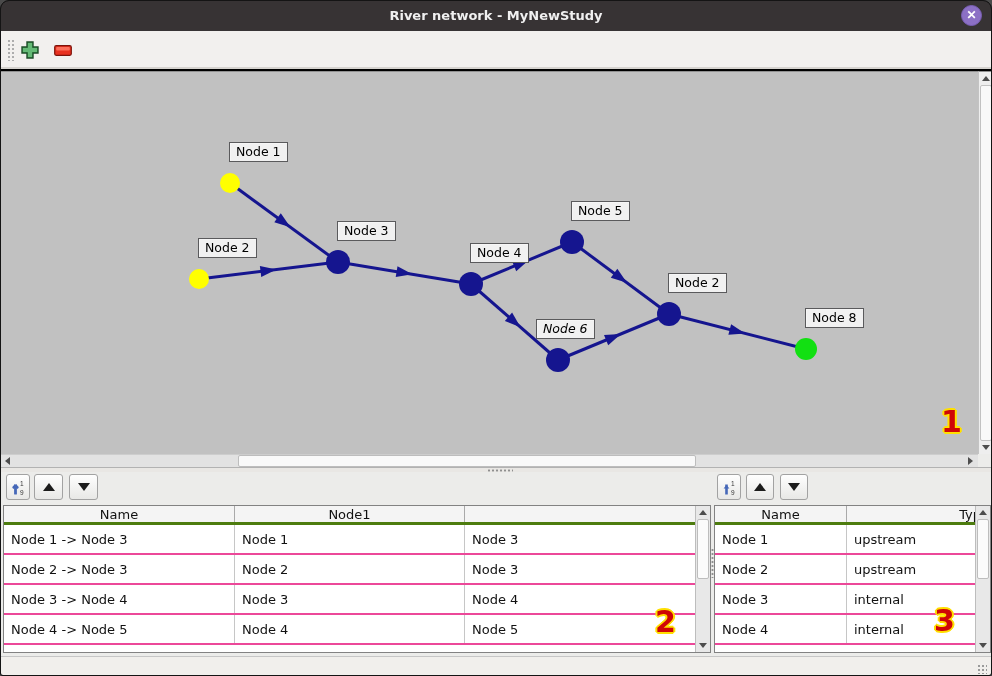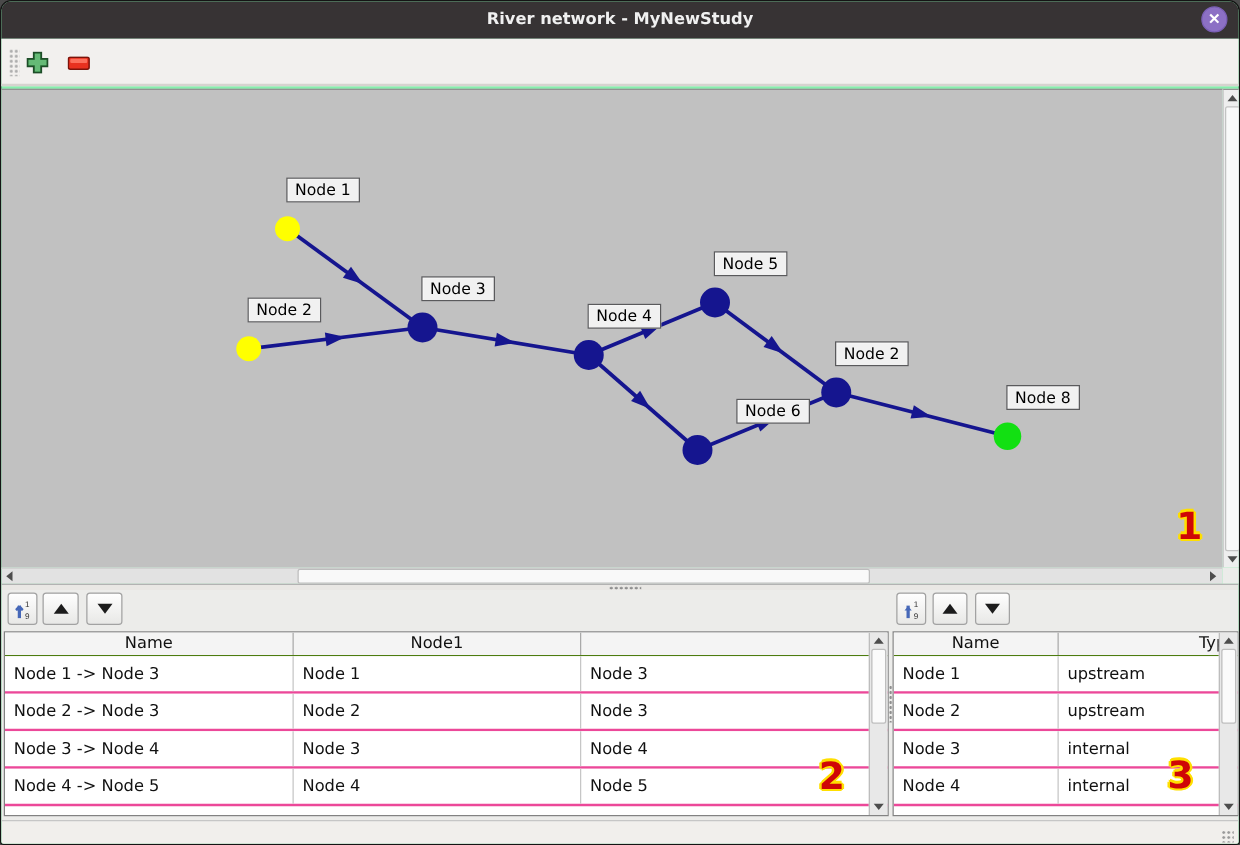--- a/index.html
+++ b/index.html
@@ -1,17 +1,17 @@
 <!DOCTYPE html>
 <html><head>
 <meta charset="utf-8">
 <style>
   html,body{margin:0;padding:0;background:#4a4a4a;font-family:"DejaVu Sans","Liberation Sans",sans-serif;}
   *{box-sizing:border-box;}
-  .window{position:relative;width:992px;height:676px;background:#86efac;border:1px solid #141414;
+  .window{position:relative;width:992px;height:676px;background:#000000;border:1px solid #141414;
           border-radius:9px 9px 3px 3px;overflow:hidden;}
   
   .titlebar{position:absolute;left:0;top:0;width:100%;height:30px;background:#373334;
             color:#f0f0f0;font-size:13px;font-weight:bold;text-align:center;line-height:30px;}
   .close-btn{position:absolute;right:9px;top:4px;width:21px;height:21px;border-radius:50%;
              background:#8c70c5;border:1px solid #7a5fb5;color:#fff;font-size:12px;font-weight:bold;
              line-height:19px;text-align:center;cursor:default;padding:0;}
   
   .toolbar{position:absolute;left:0;top:30px;width:100%;height:38px;background:#f2f0ee;
            border-bottom:2px solid #d6d3cf;}
@@ -49,21 +49,21 @@
                     background-image:radial-gradient(circle,#8f8f8f 1px,transparent 1.2px);
                     background-size:4px 3px;}
   
   .bottom{position:absolute;left:0;top:471px;width:100%;height:184px;background:#ececea;}
   .tool-btn{position:absolute;top:2px;height:26px;background:linear-gradient(#fefefe,#e8e8e6);
             border:1px solid #a2a2a2;border-radius:3px;display:flex;align-items:center;justify-content:center;padding:0;}
   .v-splitter{position:absolute;left:710px;top:76px;width:3px;height:30px;
               background-image:radial-gradient(circle,#8f8f8f 1px,transparent 1.2px);background-size:3px 4px;}
   
   .tbl{position:absolute;top:33px;height:148px;background:#ffffff;border:1px solid #828282;overflow:hidden;}
-  .tbl-head{display:flex;height:19px;background:#f4f4f4;border-bottom:1px solid #4d7c0f;}
+  .tbl-head{display:flex;height:19px;background:#f4f4f4;border-bottom:3px solid #4d7c0f;}
   .tbl-head .hc{font-size:13px;color:#111;text-align:center;line-height:18px;border-right:1px solid #a9a9a9;overflow:hidden;}
   .tbl-row{display:flex;height:30px;border-bottom:2px solid #ec4899;background:#fff;}
   .tbl-row .c{font-size:13px;color:#111;line-height:29px;padding-left:7px;border-right:1px solid #c6c6c6;
               white-space:nowrap;overflow:hidden;}
   .tbl-vscroll{position:absolute;right:0;top:0;bottom:0;width:15px;background:#e8e8e8;border-left:1px solid #bdbdbd;}
   .tbl-vscroll .thumb{position:absolute;left:1px;right:1px;top:13px;height:60px;background:#fbfbfb;
                       border:1px solid #bdbdbd;border-radius:2px;}
   
   .bottom-strip{position:absolute;left:0;top:655px;width:100%;height:21px;background:#f1efec;
                 border-top:1px solid #c6c6c6;}
@@ -128,21 +128,21 @@
         <circle cx="571" cy="170" r="12" fill="#15158f"></circle>
         <circle cx="557" cy="288" r="12" fill="#15158f"></circle>
         <circle cx="668" cy="242" r="12" fill="#15158f"></circle>
         <circle cx="805" cy="277" r="11" fill="#12e012"></circle>
       </svg>
   <div class="node-label" style="left: 228px; top: 70px;">Node 1</div>
       <div class="node-label" style="left: 197px; top: 166px;">Node 2</div>
       <div class="node-label" style="left: 336px; top: 149px;">Node 3</div>
       <div class="node-label" style="left: 469px; top: 171px;">Node 4</div>
       <div class="node-label" style="left: 570px; top: 129px;">Node 5</div>
-      <div class="node-label" style="left: 588px; top: 247px;">Node 6</div>
+      <div class="node-label" style="left: 535px; top: 247px; font-style: italic;">Node 6</div>
       <div class="node-label" style="left: 667px; top: 201px;">Node 2</div>
       <div class="node-label" style="left: 804px; top: 236px; text-align: center;">Node 8</div>
     </div>
 
   <div class="canvas-vscroll">
     <button class="sb-btn" style="left:0;top:0;width:14px;height:13px;">
         <span class="arr arr-up"></span>
       </button>
     <div class="thumb"></div>
     <button class="sb-btn" style="left:0;bottom:0;width:14px;height:13px;">

